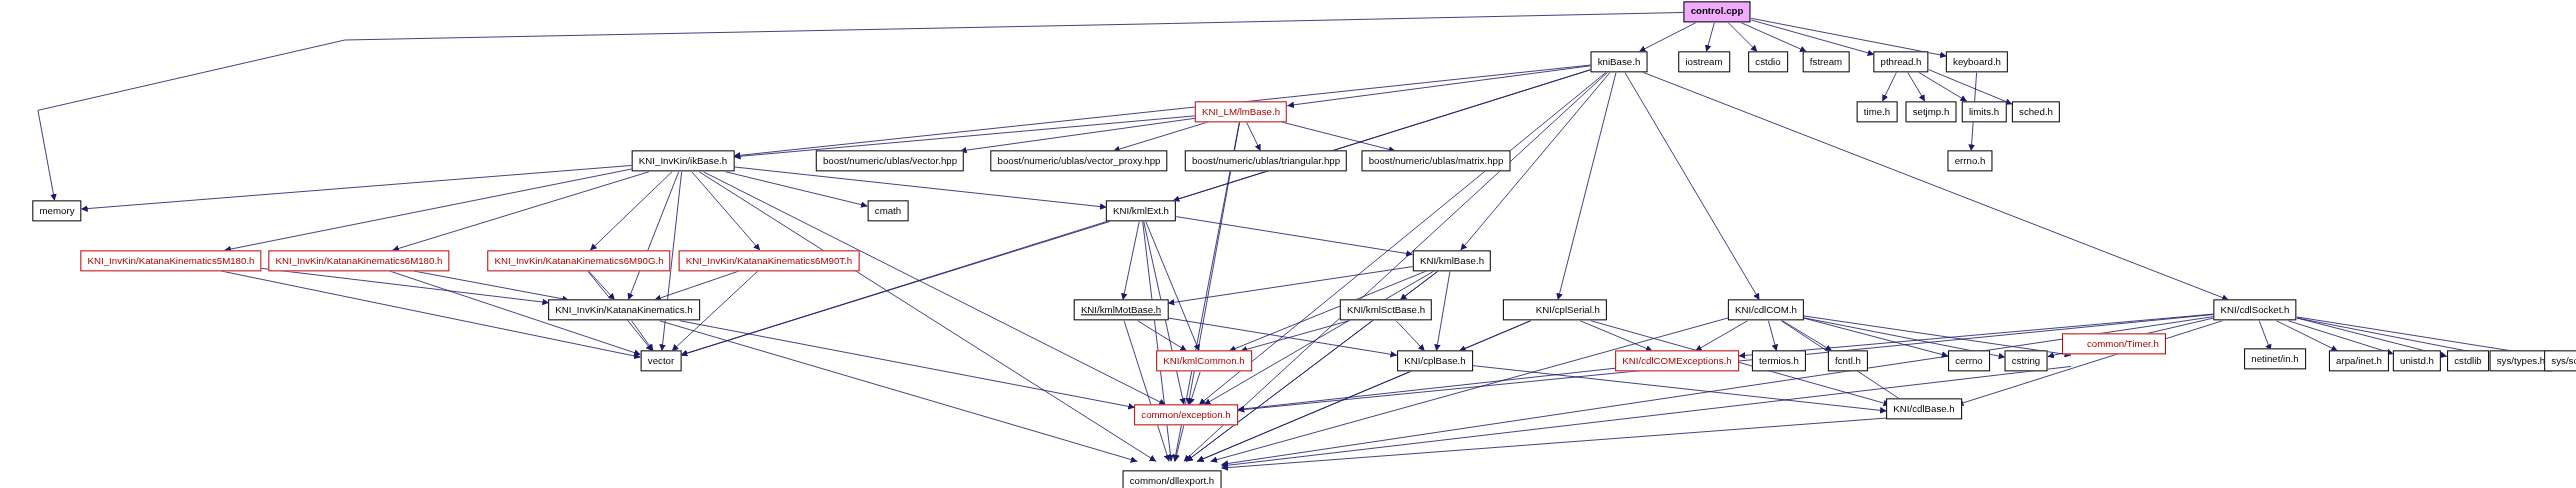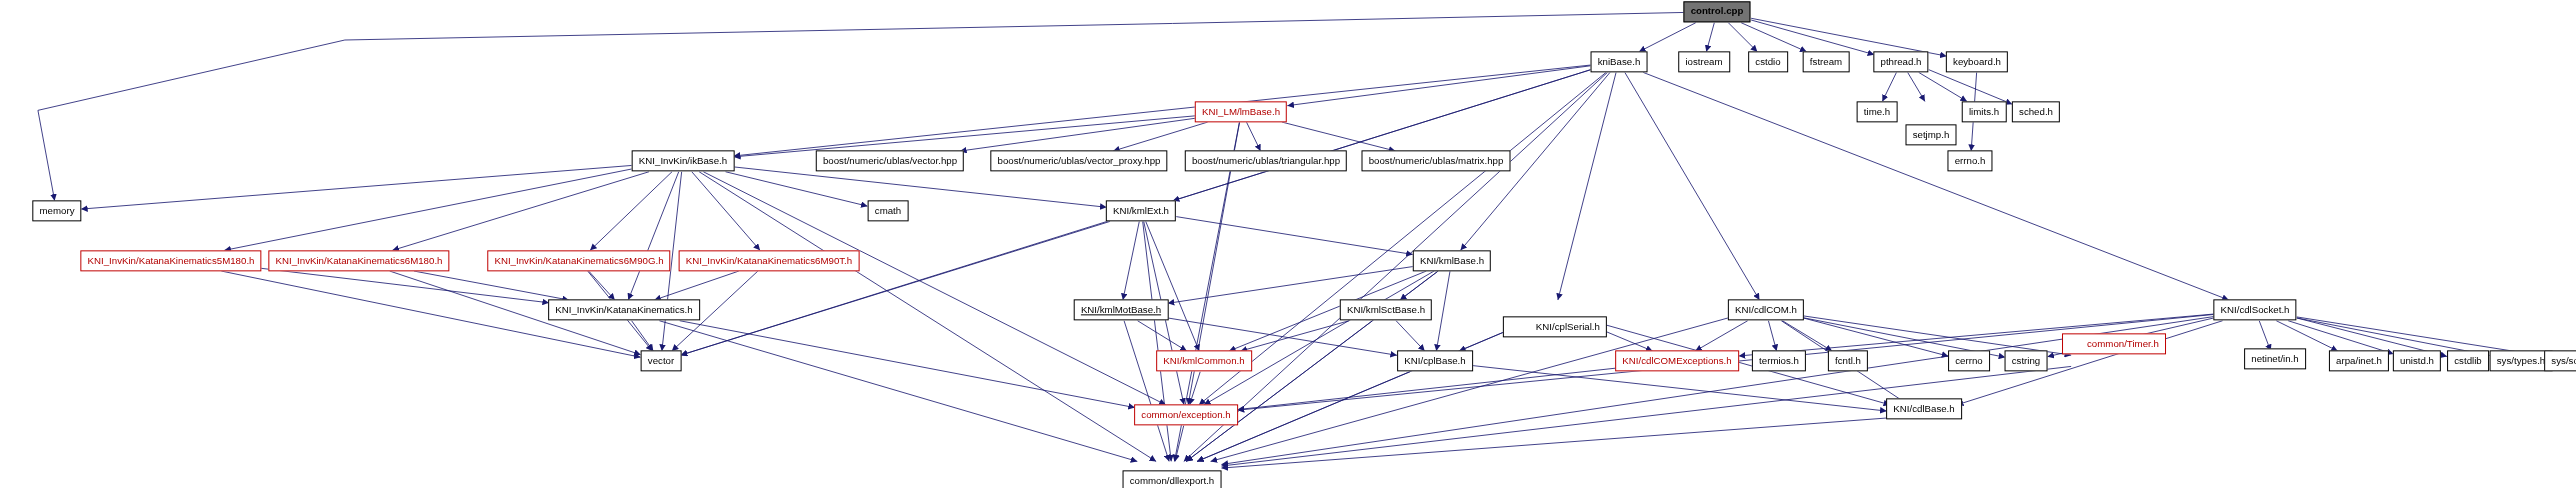--- a/index.html
+++ b/index.html
@@ -16,21 +16,21 @@
     background:#ffffff;
     color:#000000;
     font-size:9.7px;
     line-height:1;
     padding:4.8px 6.2px;
     white-space:nowrap;
     z-index:1;
     cursor:default;
   }
   .node.red{border-color:#c00000;color:#b20000;}
-  .node.main{background:#737373;border:1.4px solid #000000;font-weight:bold;}
+  .node.main{background:#f0abfc;border:1.4px solid #000000;font-weight:bold;}
 </style>
 </head>
 <body>
 
 <div id="graph" style="width: 2576px; height: 489px; background: rgb(255, 255, 255);">
   <svg id="edges" xmlns="http://www.w3.org/2000/svg" width="2576" height="489" viewBox="0 0 3735 709">
     <defs>
       <marker id="arrow" viewBox="0 0 10 10" refX="10" refY="5" markerWidth="8" markerHeight="8" orient="auto">
         <path id="arrowhead-path" d="M0 0 L10 5 L0 10 z" fill="#191970"></path>
       </marker>
@@ -137,41 +137,41 @@
     </svg>
 <div class="node main" style="left: 1717px; top: 11.7px;">control.cpp</div>
     <div class="node" style="left: 1619px; top: 62px;">kniBase.h</div>
     <div class="node" style="left: 1704px; top: 62px;">iostream</div>
     <div class="node" style="left: 1768px; top: 62px;">cstdio</div>
     <div class="node" style="left: 1826px; top: 62px;">fstream</div>
     <div class="node" style="left: 1901px; top: 62px;">pthread.h</div>
     <div class="node" style="left: 1977px; top: 62px;">keyboard.h</div>
     <div class="node red" style="left: 1241px; top: 112px;">KNI_LM/lmBase.h</div>
     <div class="node" style="left: 1877px; top: 112px;">time.h</div>
-    <div class="node" style="left: 1931px; top: 112px; margin-top: 23px;">setjmp.h</div>
+    <div class="node" style="left: 1931px; top: 112px;">setjmp.h</div>
     <div class="node" style="left: 1984px; top: 112px;">limits.h</div>
     <div class="node" style="left: 2036px; top: 112px;">sched.h</div>
     <div class="node" style="left: 683px; top: 161px;">KNI_InvKin/ikBase.h</div>
     <div class="node" style="left: 890px; top: 161px;">boost/numeric/ublas/vector.hpp</div>
     <div class="node" style="left: 1079px; top: 161px;">boost/numeric/ublas/vector_proxy.hpp</div>
     <div class="node" style="left: 1266px; top: 161px;">boost/numeric/ublas/triangular.hpp</div>
     <div class="node" style="left: 1436px; top: 161px;">boost/numeric/ublas/matrix.hpp</div>
     <div class="node" style="left: 1970px; top: 161px;">errno.h</div>
     <div class="node" style="left: 57px; top: 211px;">memory</div>
     <div class="node" style="left: 888px; top: 211px;">cmath</div>
     <div class="node" style="left: 1141px; top: 211px;">KNI/kmlExt.h</div>
     <div class="node red" style="left: 171px; top: 261px;">KNI_InvKin/KatanaKinematics5M180.h</div>
     <div class="node red" style="left: 359px; top: 261px;">KNI_InvKin/KatanaKinematics6M180.h</div>
     <div class="node red" style="left: 579px; top: 261px;">KNI_InvKin/KatanaKinematics6M90G.h</div>
     <div class="node red" style="left: 769px; top: 261px;">KNI_InvKin/KatanaKinematics6M90T.h</div>
     <div class="node" style="left: 1452px; top: 261px;">KNI/kmlBase.h</div>
     <div class="node" style="left: 624px; top: 310px;">KNI_InvKin/KatanaKinematics.h</div>
     <div class="node" style="left: 1121px; top: 310px; text-decoration: underline;">KNI/kmlMotBase.h</div>
     <div class="node" style="left: 1386px; top: 310px;">KNI/kmlSctBase.h</div>
-    <div class="node" style="left: 1555px; top: 327px; padding-left: 32px;">KNI/cplSerial.h</div>
+    <div class="node" style="left: 1555px; top: 310px; padding-left: 32px;">KNI/cplSerial.h</div>
     <div class="node" style="left: 1766px; top: 310px;">KNI/cdlCOM.h</div>
     <div class="node" style="left: 2255px; top: 310px;">KNI/cdlSocket.h</div>
     <div class="node" style="left: 661px; top: 361px;">vector</div>
     <div class="node red" style="left: 1204px; top: 361px;">KNI/kmlCommon.h</div>
     <div class="node" style="left: 1435px; top: 361px;">KNI/cplBase.h</div>
     <div class="node red" style="left: 1677px; top: 361px;">KNI/cdlCOMExceptions.h</div>
     <div class="node" style="left: 1779px; top: 361px;">termios.h</div>
     <div class="node" style="left: 1848px; top: 361px;">fcntl.h</div>
     <div class="node" style="left: 1969px; top: 361px;">cerrno</div>
     <div class="node" style="left: 2026px; top: 361px;">cstring</div>

